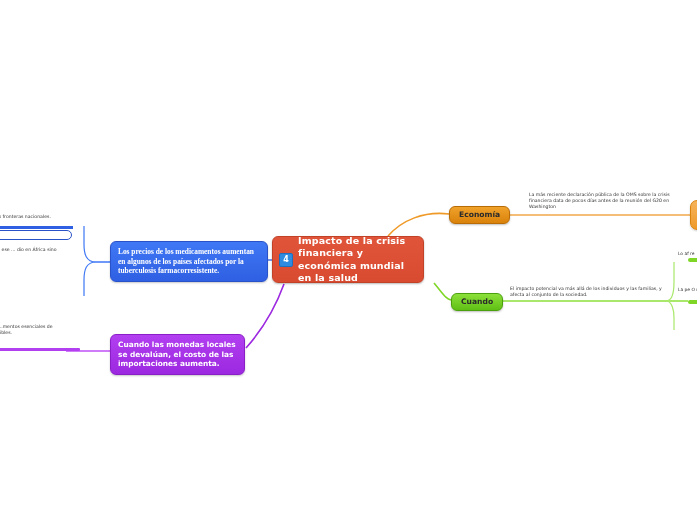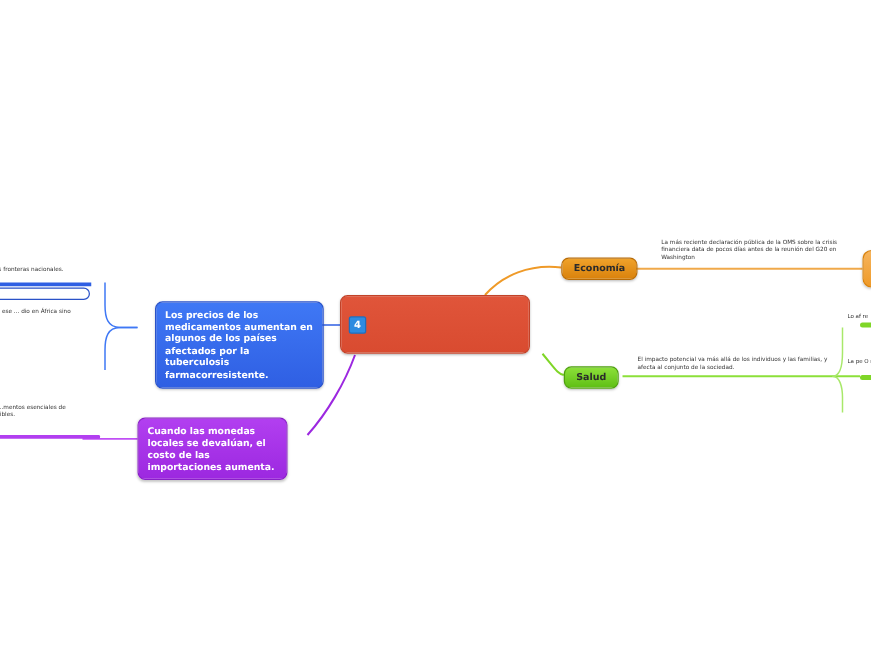--- a/index.html
+++ b/index.html
@@ -38,26 +38,27 @@
 
   
   .leaf{
     border-radius:6px;
     padding:5px 7px;
     font-weight:bold;font-size:7.4px;line-height:9.6px;
     color:#ffffff;
     box-shadow:0 1px 2px rgba(0,0,0,.22);
   }
   .leaf-blue{
-    left:124px;top:241px;width:135px;
+    left:110px;top:241px;width:158px;
     background:linear-gradient(180deg,#3f78f5 0%,#2f5fe3 100%);
     border:1px solid #2a52c8;
+    font-family:Liberation Serif, serif;
   }
   .leaf-purple{
-    left:110px;top:334px;width:120px;
+    left:110px;top:334px;width:135px;
     background:linear-gradient(180deg,#b23ff0 0%,#9c28e0 100%);
     border:1px solid #8a1fc8;
   }
 
   
   .pill{
     border-radius:6px;padding:3px 9px;
     font-weight:bold;font-size:7.6px;line-height:10px;
     color:#2b2b2b;
     box-shadow:0 1px 2px rgba(0,0,0,.25);
@@ -136,20 +137,21 @@
 
     <path d="M434,283 C444,295 446,299 451,300" stroke="#7fd627" stroke-width="1.6" fill="none"></path>
     <path d="M498,301 L688,301" stroke="#8ce03a" stroke-width="1.5" fill="none"></path>
 
     <path d="M666,301 C672,301 674,292 674,282 L674,262" stroke="#a8e86a" stroke-width="1.2" fill="none"></path>
     <path d="M666,301 C672,301 674,310 674,318 L674,330" stroke="#a8e86a" stroke-width="1.2" fill="none"></path>
   </svg>
 
   <div class="node root">
     <span class="glyph">4</span>
+    <span class="rtext">Impacto de la crisis financiera y económica mundial en la salud</span>
   </div>
 
   <div class="node leaf leaf-blue">
     <span>Los precios de los medicamentos aumentan en algunos de los países afectados por la tuberculosis farmacorresistente.</span>
   </div>
 
   <div class="node clip-left-text-a">
     <span>...enaza a la salud pública, las ... las fronteras nacionales.</span>
   </div>
 
@@ -174,21 +176,21 @@
     <span>Economía</span>
   </div>
 
   <div class="node textleaf tl-orange-top">
     <span>La más reciente declaración pública de la OMS sobre la crisis financiera data de pocos días antes de la reunión del G20 en Washington</span>
   </div>
 
   <div class="node clip-right-orange"></div>
 
   <div class="node pill pill-green">
-    <span>Salud</span>
+    <span>Cuando</span>
   </div>
 
   <div class="node textleaf tl-green-mid">
     <span>El impacto potencial va más allá de los individuos y las familias, y afecta al conjunto de la sociedad.</span>
   </div>
 
   <div class="node clip-right-text-a">
     <span>Lo af re</span>
   </div>
   <div class="node clip-right-greenbar-a"></div>

